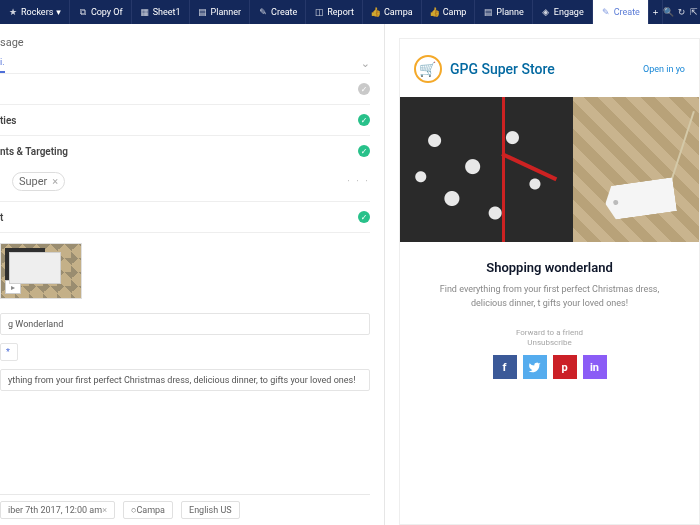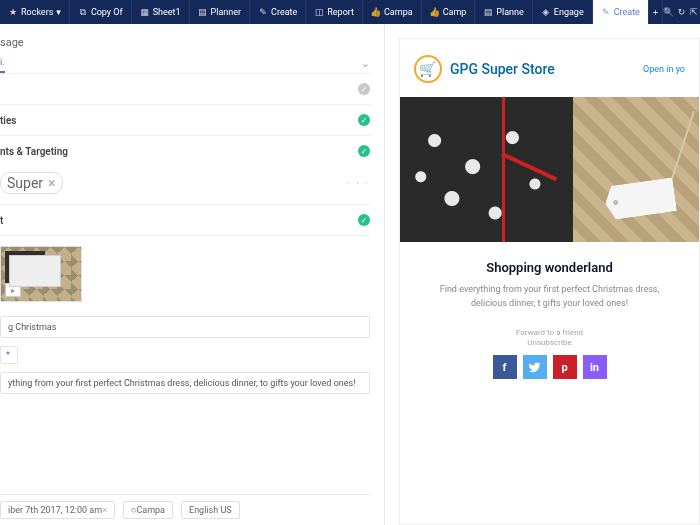--- a/index.html
+++ b/index.html
@@ -21,21 +21,21 @@
 .tabs-mini .mtab { padding:0 0 4px 0; cursor:pointer; }
 .tabs-mini .mtab.active { color:#4f6fd8; border-bottom:2px solid #4f6fd8; }
 .drop { margin-left:auto; font-size:11px; color:#aaa; }
 
 .section { border-bottom:1px solid #eee; padding:9px 0; display:flex; align-items:center; }
 .section-label { font-size:10px; color:#444; font-weight:600; }
 .status-dot { margin-left:auto; width:12px; height:12px; border-radius:50%; background:#28c18a; display:flex; align-items:center; justify-content:center; color:#fff; font-size:8px; }
 .status-dot.gray { background:#c9c9c9; }
 
 .chips { padding:6px 0 10px 0; }
-.chip { display:inline-flex; align-items:center; border:1px solid #ddd; border-radius:10px; padding:2px 6px; font-size:14px; color:#666; gap:5px; }
+.chip { display:inline-flex; align-items:center; border:1px solid #ddd; border-radius:10px; padding:2px 6px; font-size:11px; color:#666; gap:5px;margin-left:12px; }
 .chip .x { color:#aaa; cursor:pointer; }
 .chip-row { display:flex; align-items:center; gap:6px; }
 .chip-row .more { color:#bbb; letter-spacing:2px; margin-left:auto; }
 
 .content-area { padding:6px 0; }
 .thumb { width:82px; height:56px; border:1px solid #e0e0e0; position:relative; margin:4px 0 14px 0; background:
   linear-gradient(135deg,#9a8d70 25%,transparent 25%) 0 0/14px 14px,
   linear-gradient(225deg,#9a8d70 25%,transparent 25%) 0 0/14px 14px,
   linear-gradient(45deg,#9a8d70 25%,transparent 25%) 0 0/14px 14px,
   #c4b088;
@@ -173,21 +173,21 @@
     </div>
     <div class="section" style="border-top:1px solid #eee;">
       <span class="section-label">t</span>
       <span class="status-dot">✓</span>
     </div>
 
     <div class="content-area">
       <div class="thumb">
         <div class="play">▸</div>
       </div>
-      <div class="field">g Christmas</div>
+      <div class="field">g Wonderland</div>
       <div class="field tiny">*</div>
       <div class="field">ything from your first perfect Christmas dress, delicious dinner, to gifts your loved ones!</div>
     </div>
 
     <div class="footer">
       <div class="box">
           <span>iber 7th 2017, 12:00 am</span>
           <span class="x">×</span>
         </div>
       <div class="box">

